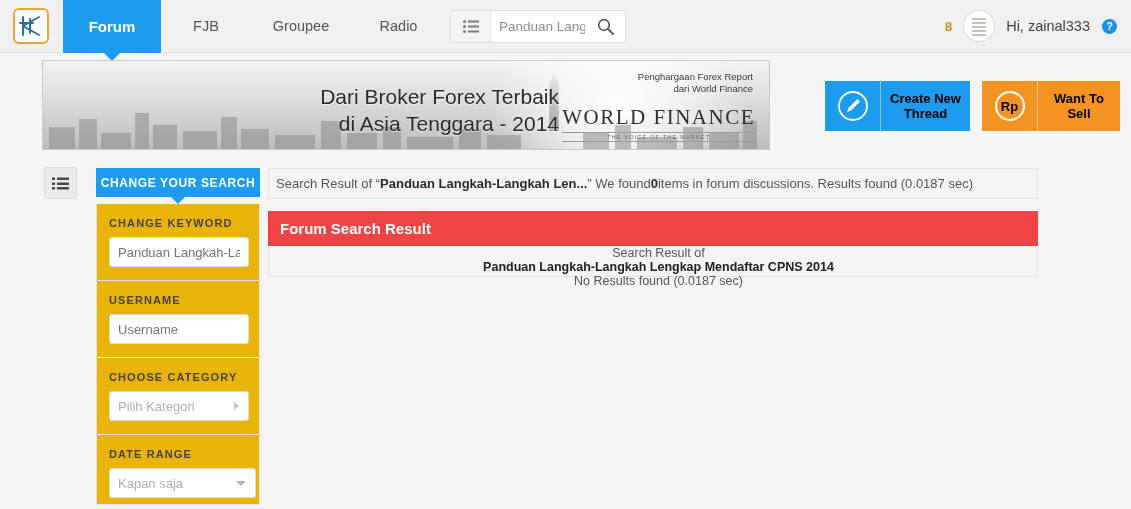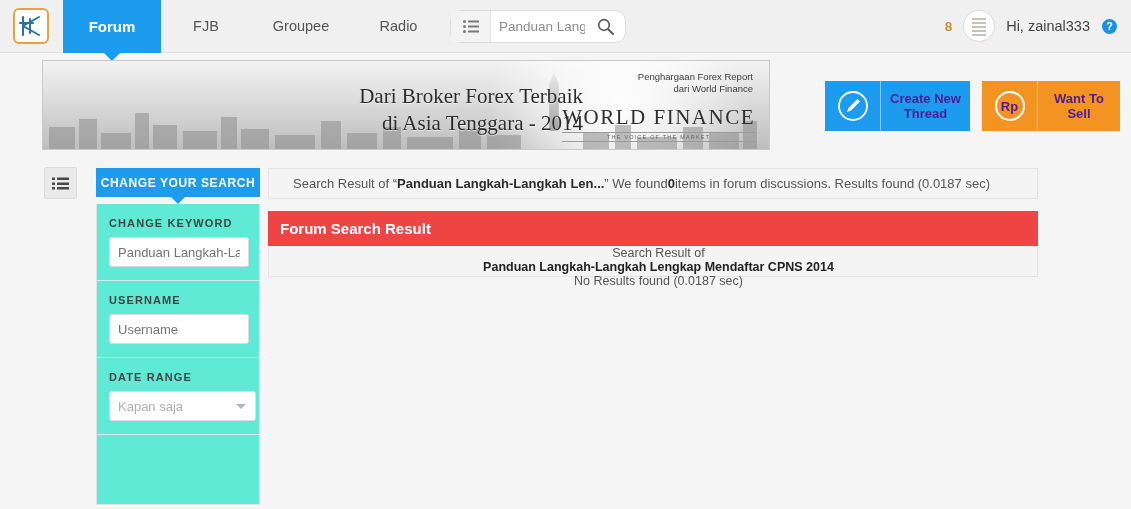--- a/index.html
+++ b/index.html
@@ -43,21 +43,21 @@
     display: flex; align-items: center; justify-content: center;
     height: 53px; flex: 0 0 auto;
   }
   .nav-fjb { width: 90px; }
   .nav-groupee { width: 100px; }
   .nav-radio { width: 95px; }
 
   .search-wrap {
     display: flex; align-items: center;
     height: 33px; background: #fff;
-    border: 1px solid #ddd; border-radius: 11px;
+    border: 1px solid #ddd; border-radius: 3px;
     margin-left: 4px; flex: 0 0 auto;
   }
   .search-listbtn {
     width: 40px; height: 31px; background: #f3f3f3;
     display: flex; align-items: center; justify-content: center;
     border-right: 1px solid #e4e4e4;
   }
   .search-input {
     border: 0; outline: 0; width: 94px; height: 31px;
     font-family: "Liberation Sans", sans-serif;
@@ -110,24 +110,24 @@
     width: 22px; height: 58px;
     background: linear-gradient(180deg,#e9e9e9,#9a9a9a);
     clip-path: polygon(50% 0%, 72% 18%, 72% 100%, 28% 100%, 28% 18%);
     opacity: .9;
   }
   .skyline {
     position: absolute; left: 0; bottom: 0; width: 728px; height: 46px;
     opacity: .55;
   }
   .banner-headline {
-    position: absolute; left: 140px; top: 22px; width: 400px;
+    position: absolute; left: 116px; top: 22px; width: 400px;
     text-align: right;
     color: #2b2b2b; font-size: 21px; line-height: 27px;
-    font-family: Liberation Serif, serif;
+    font-family: Liberation Sans, sans-serif;
     text-shadow: 0 1px 1px rgba(255,255,255,.7);
   }
   .banner-sub {
     position: absolute; right: 16px; top: 10px; text-align: right;
     color: #3a3a3a; font-size: 9.5px; line-height: 12px;
   }
   .banner-wf {
     position: absolute; right: 14px; top: 44px; text-align: center;
     color: #2f2f2f;
     font-family: "Liberation Serif", serif;
@@ -136,21 +136,21 @@
   .banner-wf-sub {
     font-family: "Liberation Sans", sans-serif;
     font-size: 5.5px; letter-spacing: 1.2px; color: #6a6a6a;
     border-top: 1px solid #9a9a9a; border-bottom: 1px solid #9a9a9a;
     margin-top: 2px; padding: 1px 0;
   }
 
   
   .act {
     position: absolute; top: 81px; height: 50px;
-    display: flex; align-items: center; color: #4c1d95; cursor: pointer;
+    display: flex; align-items: center; color: #000000; cursor: pointer;
   }
   .act-thread { left: 825px; width: 145px; background: #1d9bef; }
   .act-sell   { left: 982px; width: 138px; background: #f39422; }
   .act-ico {
     width: 56px; height: 50px;
     display: flex; align-items: center; justify-content: center;
     border-right: 1px solid rgba(255,255,255,.45);
     flex: 0 0 auto;
   }
   .act-lbl {
@@ -179,21 +179,21 @@
     display: flex; align-items: center; justify-content: center;
   }
   .refine-tab::after {
     content: ""; position: absolute; left: 50%; bottom: -7px; margin-left: -7px;
     border-left: 7px solid transparent; border-right: 7px solid transparent;
     border-top: 7px solid #1d9bef;
   }
   .refine-panel {
     position: absolute; left: 96px; top: 204px;
     width: 164px; height: 301px;
-    background: #5eead4; border: 1px solid #e3e3e3; border-top: 0;
+    background: #eab308; border: 1px solid #e3e3e3; border-top: 0;
   }
   .refine-sec { padding: 13px 12px 13px 12px; border-bottom: 1px solid #e6e6e6; }
   .refine-lbl {
     color: #444; font-size: 11px; font-weight: bold;
     letter-spacing: 1.1px; margin-bottom: 8px;
   }
   .refine-input {
     width: 140px; height: 30px; background: #fff;
     border: 1px solid #dcdcdc; border-radius: 3px;
     font-family: "Liberation Sans", sans-serif; font-size: 13px;
@@ -215,21 +215,21 @@
     position: absolute; right: 9px;
     border-top: 5px solid #b5b5b5;
     border-left: 5px solid transparent; border-right: 5px solid transparent;
   }
 
   
   .result-bar {
     position: absolute; left: 268px; top: 168px;
     width: 770px; height: 31px;
     background: #f4f4f4; border: 1px solid #e4e4e4;
-    display: flex; align-items: center; padding-left: 24px;
+    display: flex; align-items: center; padding-left: 7px;
     color: #555; font-size: 13px; white-space: nowrap;
   }
   .result-bar b { color: #2b2b2b; }
 
   
   .res-head {
     position: absolute; left: 268px; top: 211px;
     width: 770px; height: 35px; background: #ef4444;
     color: #fff; font-size: 15px; font-weight: bold;
     display: flex; align-items: center; padding-left: 12px;
@@ -390,20 +390,27 @@
   <div class="refine-sec">
     <div class="refine-lbl">CHANGE KEYWORD</div>
     <input class="refine-input" type="text" placeholder="Panduan Langkah-La" style="">
   </div>
 
   <div class="refine-sec">
     <div class="refine-lbl">USERNAME</div>
     <input class="refine-input" type="text" placeholder="Username" style="">
   </div>
 
+  <div class="refine-sec">
+    <div class="refine-lbl">CHOOSE CATEGORY</div>
+    <div class="refine-select">
+      <span>Pilih Kategori</span>
+      <span class="caret-right"></span>
+    </div>
+  </div>
 
   <div class="refine-sec">
     <div class="refine-lbl">DATE RANGE</div>
     <div class="refine-select sel-date">
       <span>Kapan saja</span>
       <span class="caret-down"></span>
     </div>
   </div>
 
 </div>

